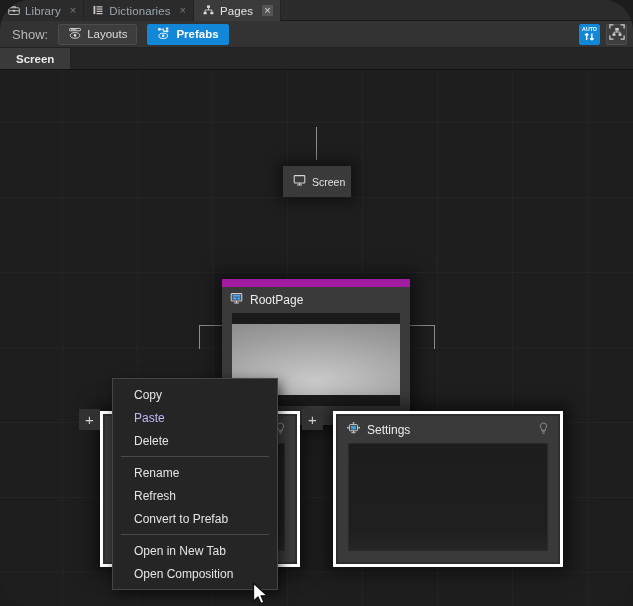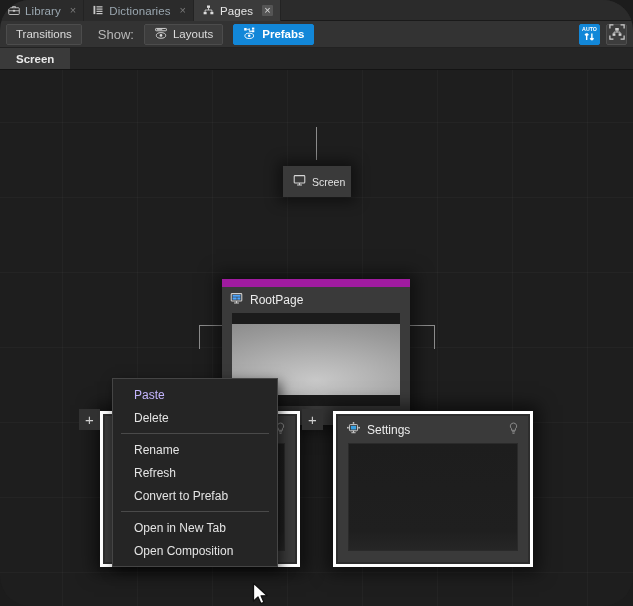--- a/index.html
+++ b/index.html
@@ -194,23 +194,20 @@
       </span>
       <span class="tlabel">Pages</span>
       <span class="tclose">×</span>
     </div>
 
     <div class="tabfill"></div>
   </div>
 
   <div class="toolbar">
 
-    <div class="tbtn">
-      <span>Transitions</span>
-    </div>
 
     <span class="showlabel">Show:</span>
 
     <div class="tbtn">
       <span>
         <svg width="14" height="13" viewBox="0 0 18 16">
           <rect x="2" y="1.5" width="14" height="3" rx="1" fill="none" stroke="#dcdcdc" stroke-width="1.2"></rect>
           <rect x="3.6" y="2.6" width="7" height="1" fill="#dcdcdc"></rect>
           <ellipse cx="9" cy="10.5" rx="6" ry="3.6" fill="none" stroke="#dcdcdc" stroke-width="1.2"></ellipse>
           <circle cx="9" cy="10.5" r="1.7" fill="#dcdcdc"></circle>
@@ -321,21 +318,21 @@
               </svg>
             </span>
           </div>
           <div class="node-body" style="height:108px; margin:0 10px 10px 10px;">
             <div class="dark-preview" style="width:100%;height:100%;"></div>
           </div>
         </div>
       </div>
     </div>
 
-    <div class="sel-wrap" style="left:333px; top:341px; width:200px; height:156px;text-align:center;">
+    <div class="sel-wrap" style="left:333px; top:341px; width:230px; height:156px;text-align:center;">
       <div class="sel-inner" style="width:100%; height:100%;">
         <div class="sel-node" style="width:100%; height:100%;">
           <div class="node-head" style="height:27px; padding:0 9px;">
             <span>
               <svg width="13" height="13" viewBox="0 0 16 16">
                 <rect x="3" y="3.2" width="10" height="7.6" rx="1" fill="none" stroke="#cfcfcf" stroke-width="1.2"></rect>
                 <rect x="4.8" y="4.8" width="6.4" height="4.4" fill="#3aa0e0"></rect>
                 <path d="M8 10.8v2.3M5.4 13.2h5.2" fill="none" stroke="#cfcfcf" stroke-width="1.2"></path>
                 <circle cx="1.1" cy="7" r="1.1" fill="#cfcfcf"></circle>
                 <circle cx="14.9" cy="7" r="1.1" fill="#cfcfcf"></circle>
@@ -362,20 +359,21 @@
       <span>+</span>
     </div>
     <div class="plusbtn" style="left:302px; top:339px;">
       <span>+</span>
     </div>
 
   </div>
 
   <div class="ctxmenu">
 
+    <div class="mi">Copy</div>
     <div class="mi disabled">Paste</div>
     <div class="mi">Delete</div>
 
     <div class="msep"></div>
 
     <div class="mi">Rename</div>
     <div class="mi">Refresh</div>
     <div class="mi">Convert to Prefab</div>
 
     <div class="msep"></div>

